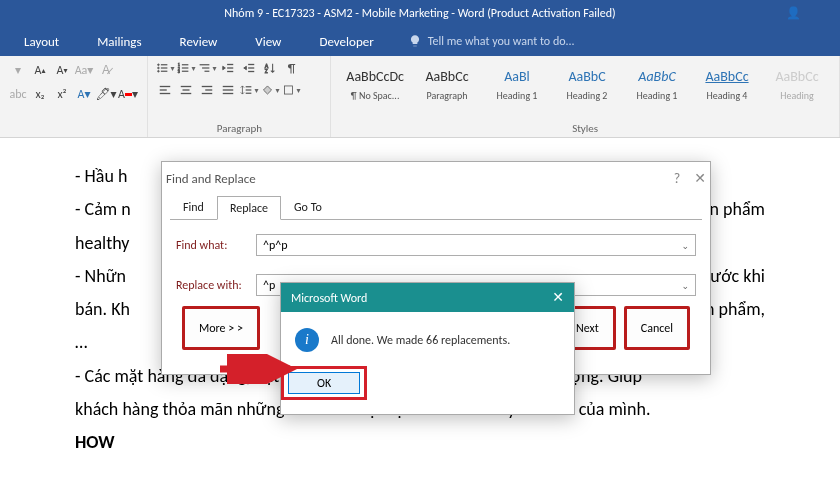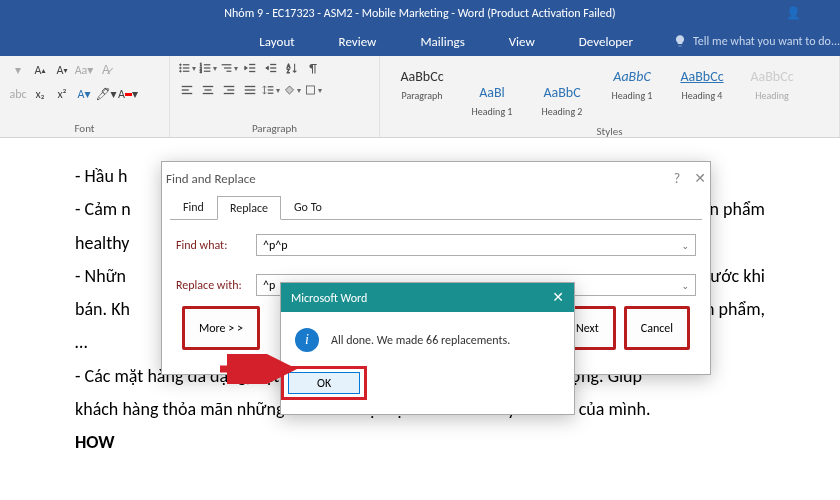--- a/index.html
+++ b/index.html
@@ -2,21 +2,21 @@
 <html><head>
 <meta charset="utf-8">
 <style>
 * { margin: 0; padding: 0; box-sizing: border-box; font-family: "Segoe UI", Calibri, sans-serif; }
 body { background: #fff; width: 840px; height: 500px; overflow: hidden; position: relative; }
 
 .titlebar { background: #2b579a; height: 26px; display: flex; align-items: center; justify-content: center; color: #fff; font-size: 12px; position: relative; }
 .titlebar-icons { position: absolute; right: 40px; display: flex; gap: 10px; opacity: 0.7; }
 .titlebar-icons span { width: 14px; height: 14px; }
 
-.ribbon-tabs { background: #2b579a; height: 30px; display: flex; align-items: center; padding-left: 10px; gap: 16px; justify-content: flex-end; }
+.ribbon-tabs { background: #2b579a; height: 30px; display: flex; align-items: center; padding-left: 10px; gap: 10px; }
 .ribbon-tab { color: #fff; font-size: 13px; padding: 6px 14px; cursor: pointer; }
 .tell-me { display: flex; align-items: center; color: #c8d6ec; font-size: 12px; margin-left: 10px; gap: 6px; }
 .tell-me svg { width: 14px; height: 14px; }
 
 .ribbon-content { background: #f3f3f3; border-bottom: 1px solid #d4d4d4; height: 82px; display: flex; }
 .ribbon-group { border-right: 1px solid #e1e1e1; padding: 4px 8px 2px; display: flex; flex-direction: column; justify-content: space-between; }
 .group-label { text-align: center; font-size: 11px; color: #666; padding-top: 2px; }
 .group-body { display: flex; gap: 6px; align-items: flex-start; flex: 1; }
 
 .font-controls { display: flex; flex-direction: column; gap: 4px; }
@@ -26,21 +26,21 @@
 .dropdown-caret { font-size: 8px; color: #666; margin-left: 1px; }
 
 .para-controls { display: flex; flex-direction: column; gap: 4px; }
 .para-row { display: flex; gap: 3px; }
 .para-btn { width: 18px; height: 16px; display: flex; align-items: center; justify-content: center; }
 .para-btn svg { width: 14px; height: 14px; stroke: #555; fill: none; }
 
 .styles-gallery { display: flex; gap: 2px; }
 .style-item { border: 1px solid transparent; padding: 4px 6px; text-align: center; min-width: 68px; cursor: pointer; }
 .style-preview { font-size: 14px; color: #333; margin-bottom: 2px; height: 22px; display: flex; align-items: center; justify-content: center; }
-.style-preview.heading { color: #2e74b5; margin-top: 16px; }
+.style-preview.heading { color: #2e74b5; }
 .style-preview.italic { font-style: italic; color: #2e74b5; }
 .style-preview.underline { text-decoration: underline; color: #2e74b5; }
 .style-name { font-size: 10px; color: #555; }
 .style-name.dim { color: #aaa; }
 
 .document { position: absolute; top: 140px; left: 0; right: 0; bottom: 0; background: #fff; padding: 20px 75px; font-family: "Times New Roman", serif; font-size: 18px; line-height: 1.85; color: #000; }
 .document p { text-align: justify; }
 .document .bold { font-weight: bold; }
 
 .dialog { position: absolute; background: #fff; border: 1px solid #aaa; box-shadow: 0 4px 18px rgba(0,0,0,0.25); }
@@ -80,22 +80,22 @@
 
 <div class="titlebar">
   <span>Nhóm 9 - EC17323 - ASM2 - Mobile Marketing - Word (Product Activation Failed)</span>
   <div class="titlebar-icons">
     <span>👤</span>
   </div>
 </div>
 
 <div class="ribbon-tabs">
   <div class="ribbon-tab">Layout</div>
+  <div class="ribbon-tab">Mailings</div>
   <div class="ribbon-tab">Review</div>
-  <div class="ribbon-tab">Mailings</div>
   <div class="ribbon-tab">View</div>
   <div class="ribbon-tab">Developer</div>
   <div class="tell-me">
     <svg viewBox="0 0 24 24">
         <path fill="#c8d6ec" d="M9 21h6v-1H9v1zm3-19C8 2 5 5 5 9c0 2.4 1.2 4.5 3 5.7V17h8v-2.3c1.8-1.2 3-3.3 3-5.7 0-4-3-7-7-7z"></path>
       </svg>
     <span>Tell me what you want to do...</span>
   </div>
 </div>
 
@@ -111,21 +111,20 @@
       </div>
       <div class="font-row">
         <span class="font-btn dim">abc</span>
         <span class="font-btn">x₂</span>
         <span class="font-btn">x²</span>
         <span class="font-btn" style="color:#2e74b5">A▾</span>
         <span class="font-btn">🖊<span class="color-underline"></span>▾</span>
         <span class="font-btn">A<span class="color-underline red"></span>▾</span>
       </div>
     </div>
-    <div class="group-label">Font</div>
   </div>
 
   <div class="ribbon-group" style="width:210px">
     <div class="group-body para-controls">
       <div style="display:flex;flex-direction:column;gap:6px">
         <div class="para-row">
           <span class="para-btn">
               <svg viewBox="0 0 16 16">
                 <circle cx="3" cy="4" r="1" fill="#555"></circle>
                 <line x1="6" y1="4" x2="14" y2="4" stroke-width="1.5"></line>
@@ -231,20 +230,24 @@
               <span class="dropdown-caret">▾</span>
             </span>
         </div>
       </div>
     </div>
     <div class="group-label">Paragraph</div>
   </div>
 
   <div class="ribbon-group" style="flex:1">
     <div class="group-body styles-gallery" id="styles-gallery">
+        <div class="style-item">
+          <div class="style-preview ">AaBbCcDc</div>
+          <div class="style-name ">¶ No Spac...</div>
+        </div>
         <div class="style-item">
           <div class="style-preview ">AaBbCc</div>
           <div class="style-name ">Paragraph</div>
         </div>
         <div class="style-item">
           <div class="style-preview heading">AaBl</div>
           <div class="style-name ">Heading 1</div>
         </div>
         <div class="style-item">
           <div class="style-preview heading">AaBbC</div>

